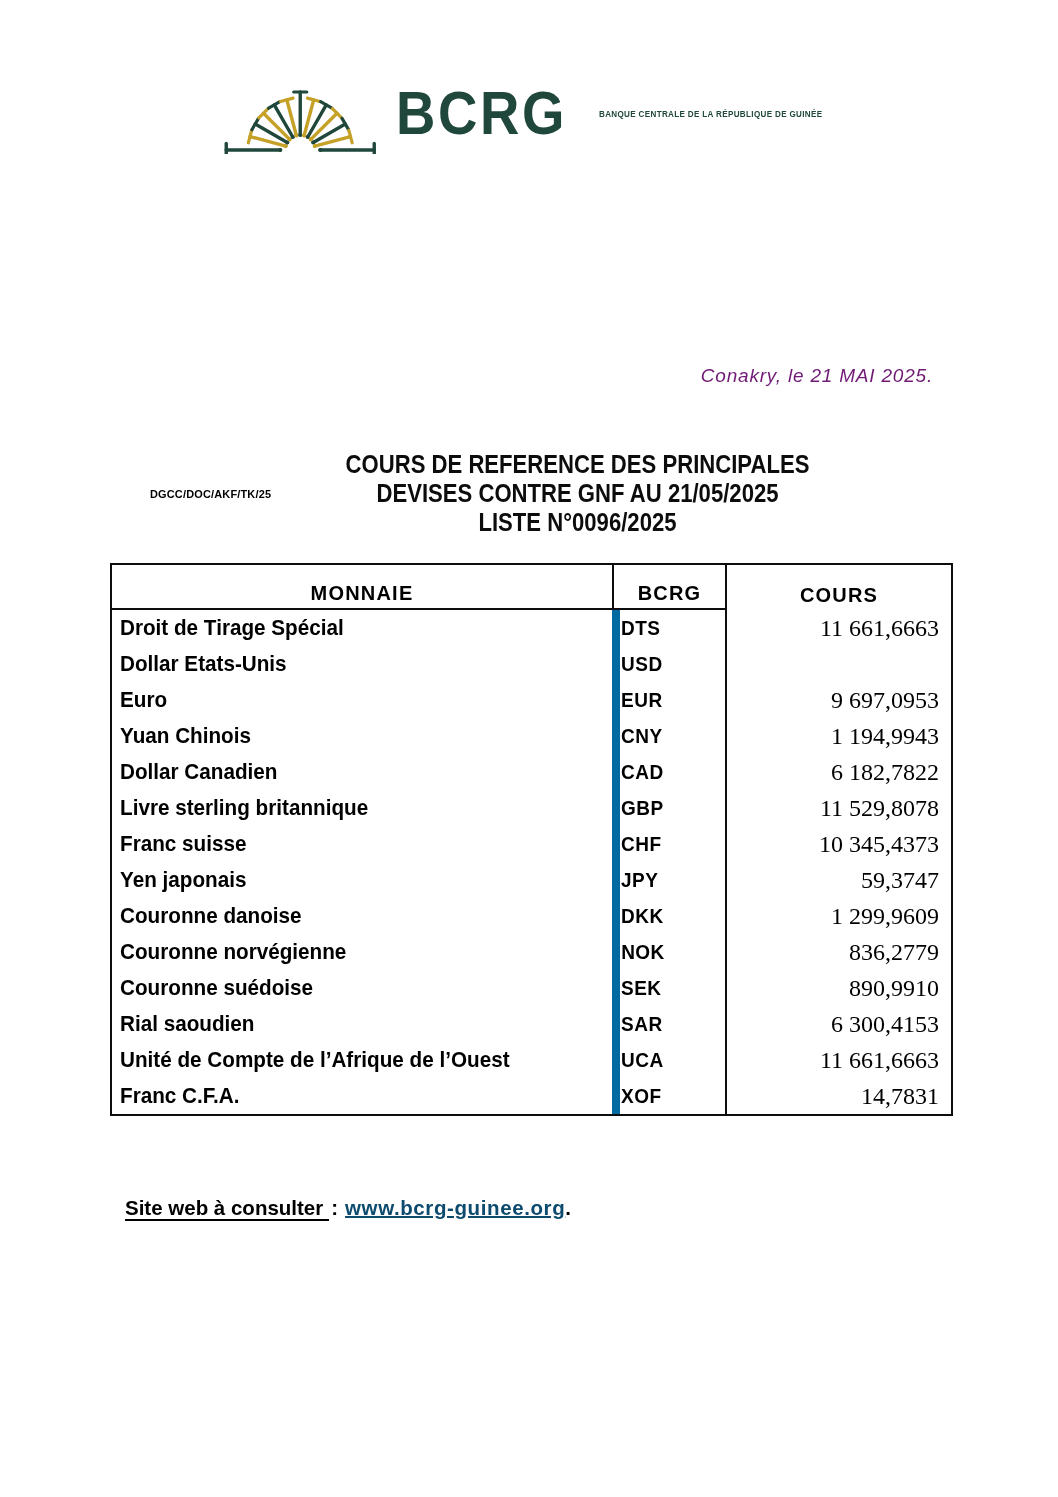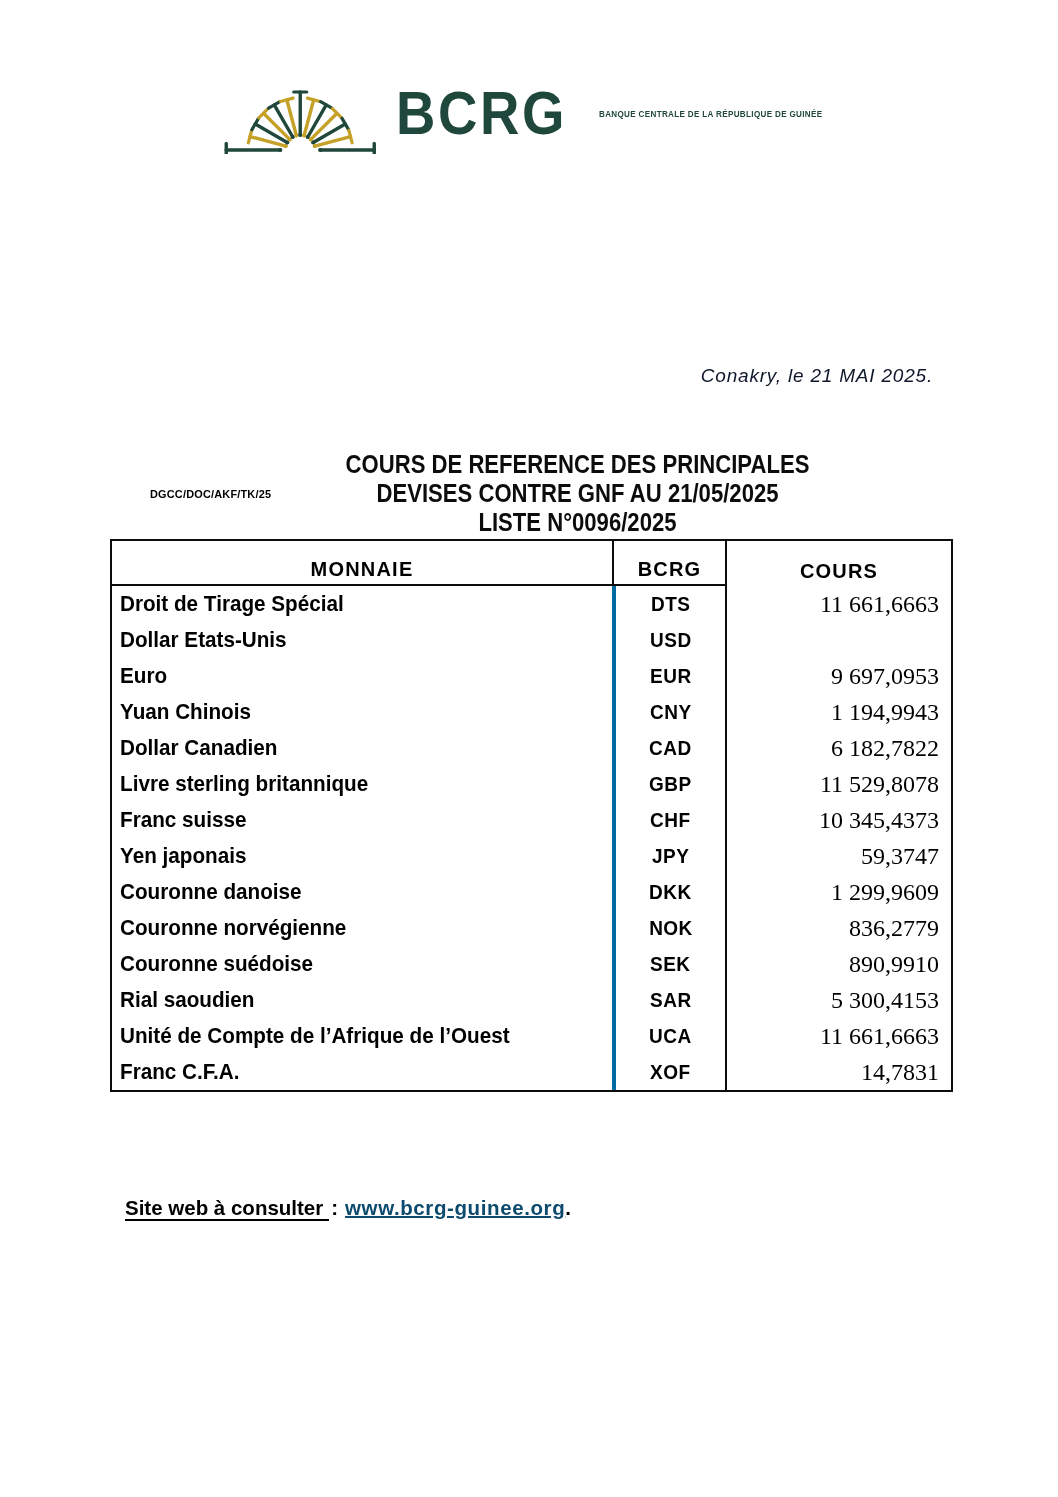--- a/index.html
+++ b/index.html
@@ -21,63 +21,63 @@
   }
   .logo-subtitle {
     color:#1f473b; font-weight:700; font-size:9.5px; letter-spacing:0.4px;
     white-space:nowrap; transform:scaleX(0.85); transform-origin:center;
     margin-top:3px;
   }
 
   
   .date-line {
     position:absolute; top:365px; right:125px;
-    font-size:19px; font-style:italic; letter-spacing:0.8px; color:#0f172a;
+    font-size:19px; font-style:italic; letter-spacing:0.8px; color:#701a75;
   }
 
   
   .ref-code {
     position:absolute; top:488px; left:150px;
     font-size:11.5px; font-weight:700; letter-spacing:0.2px;
     transform:scaleX(0.95); transform-origin:left center;
   }
 
   
   .doc-title {
     position:absolute; top:450px; left:250px; width:655px; text-align:center;
   }
   .doc-title .tline {
     font-size:26px; font-weight:700; line-height:29px; color:#0c0c0c;
     transform:scaleX(0.85); transform-origin:center; white-space:nowrap;
   }
 
   
   .tbl {
-    position:absolute; top:539px; left:110px; width:843px;
+    position:absolute; top:563px; left:110px; width:843px;
     border:2px solid #0d0d0d; background:#fff;
   }
   .thead, .trow { display:grid; grid-template-columns:500px 115px 224px; }
   .thead { height:45px; }
   .hcell {
     display:flex; align-items:flex-end; justify-content:center;
     padding-bottom:3px; font-size:20px; font-weight:700; letter-spacing:1.2px;
   }
   .h-monnaie { border-bottom:2px solid #0d0d0d; }
   .h-code { border-left:2px solid #0d0d0d; border-right:2px solid #0d0d0d;
             border-bottom:2px solid #0d0d0d; }
   .h-cours {  }
   .trow { height:36px; }
   .cell { display:flex; align-items:center; }
   .c-name { padding-left:8px; }
   .c-name span {
     font-size:22px; font-weight:700; white-space:nowrap;
     transform:scaleX(0.94); transform-origin:left center; display:inline-block;
   }
-  .c-code { justify-content:center;
-            border-left:4px solid #0369a1; border-right:2px solid #0d0d0d; }
+  .c-code { 
+            border-left:8px solid #0369a1; border-right:2px solid #0d0d0d; }
   .c-code span { font-size:20px; font-weight:700; letter-spacing:0.5px;
                  transform:scaleX(0.95); display:inline-block; }
   .c-cours { justify-content:flex-end; padding-right:12px; }
   .c-cours span {
     font-family:"Liberation Serif", serif; font-size:24px; font-weight:400;
     white-space:nowrap;
   }
 
   
   .web-note {
@@ -277,21 +277,21 @@
           </div>
         </div>
         <div class="trow">
           <div class="cell c-name">
             <span>Rial saoudien</span>
           </div>
           <div class="cell c-code">
             <span>SAR</span>
           </div>
           <div class="cell c-cours">
-            <span>5 300,4153</span>
+            <span>6 300,4153</span>
           </div>
         </div>
         <div class="trow">
           <div class="cell c-name">
             <span>Unité de Compte de l’Afrique de l’Ouest</span>
           </div>
           <div class="cell c-code">
             <span>UCA</span>
           </div>
           <div class="cell c-cours">

